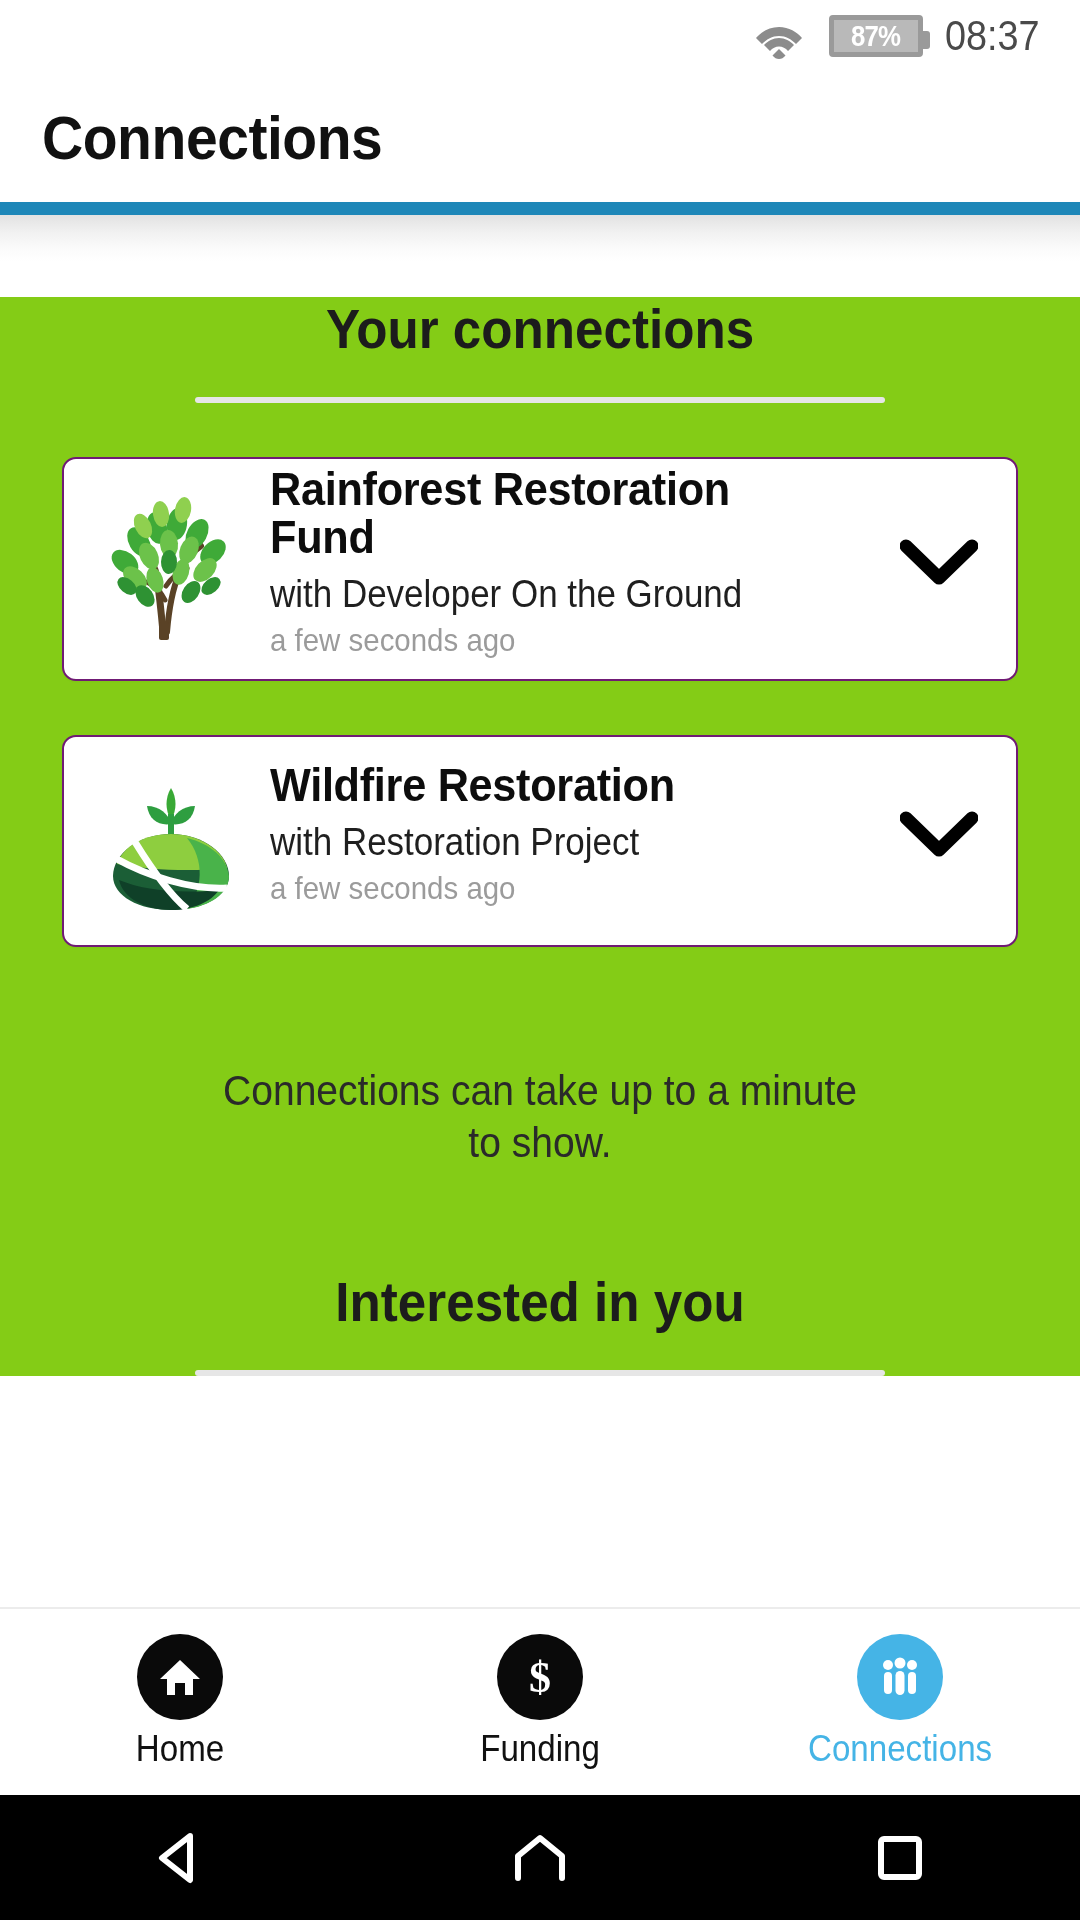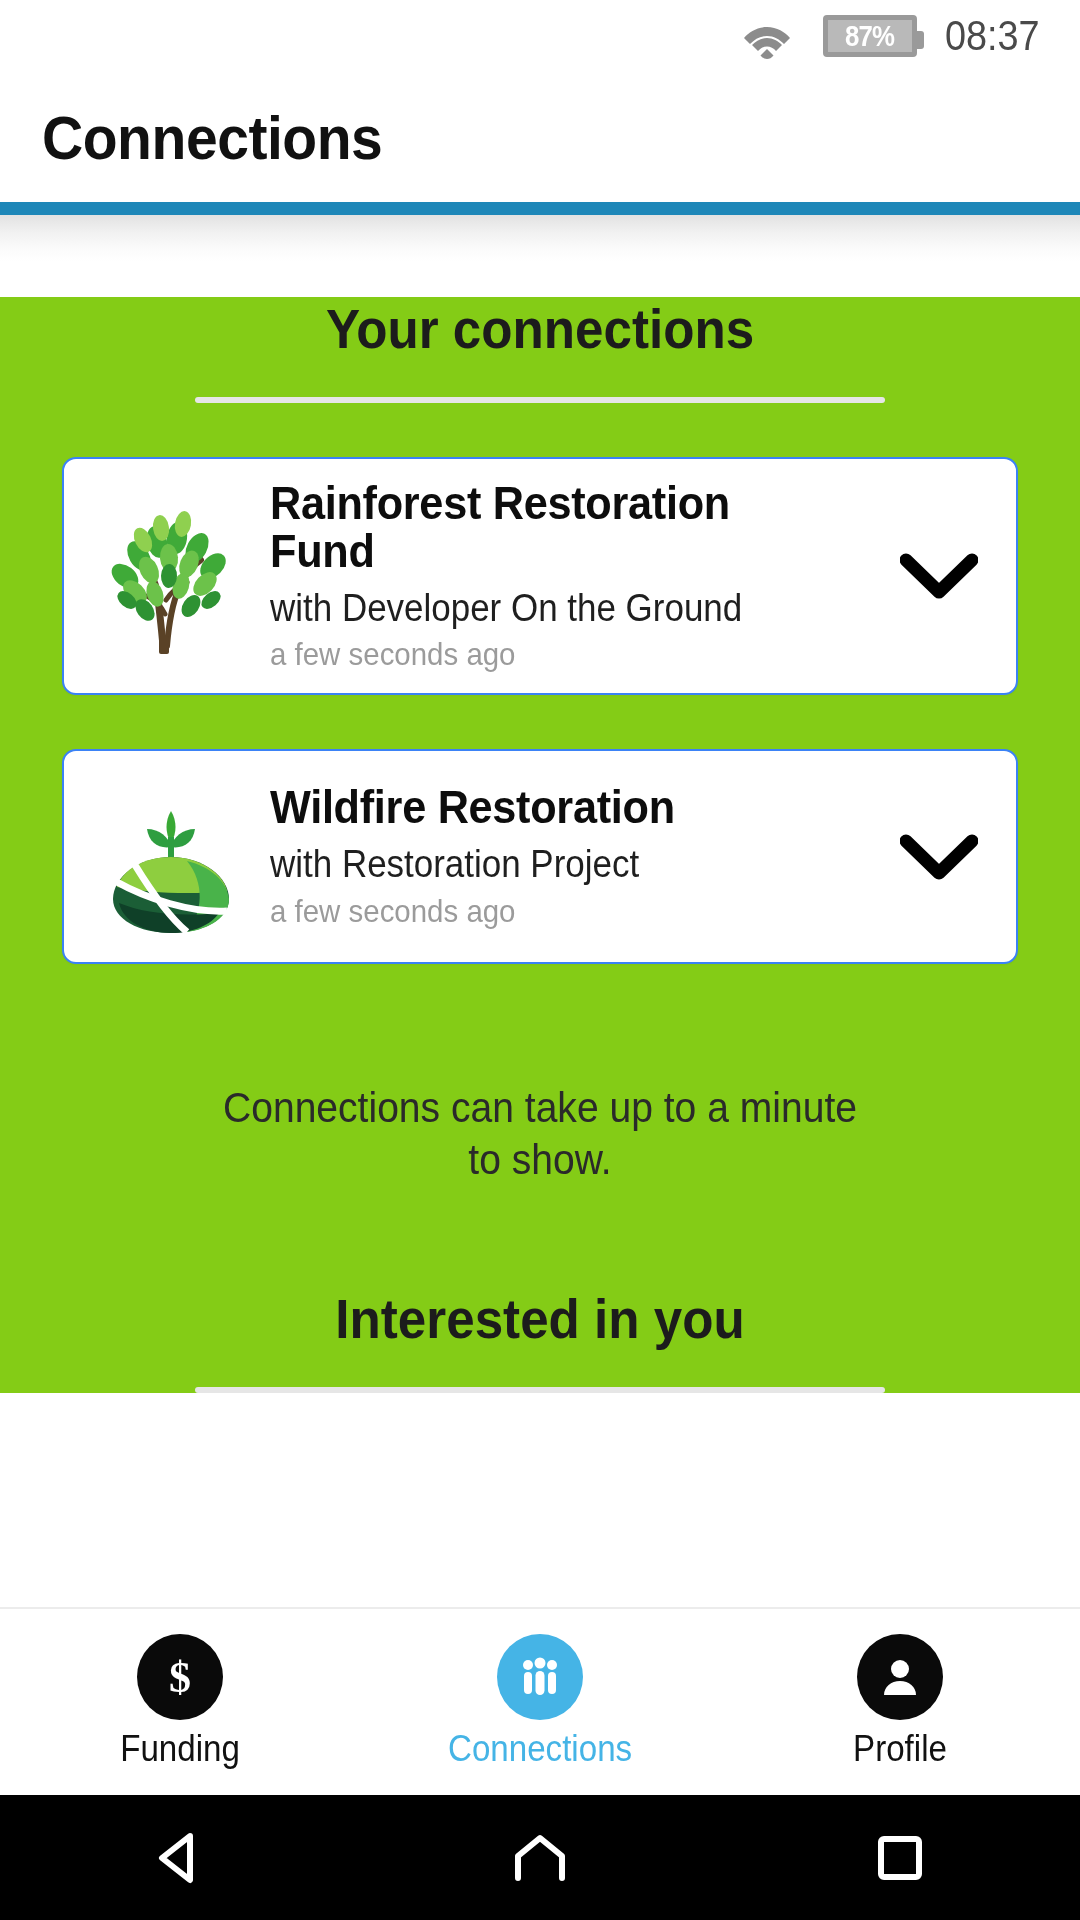--- a/index.html
+++ b/index.html
@@ -8,21 +8,21 @@
     font-family:"Liberation Sans", sans-serif;
     background:#ffffff;
     overflow:hidden;
     position:relative;
   }
 
   
   .statusbar{
     height:72px; width:100%;
     display:flex; align-items:center; justify-content:flex-end;
-    gap:28px; padding-right:30px; background:#ffffff;
+    gap:22px; padding-right:30px; background:#ffffff;
   }
   .wifi-icon{ width:56px; height:46px; position:relative; }
   .wifi-icon svg{ display:block; }
   .battery{
     display:flex; align-items:center;
   }
   .batt-body{
     width:94px; height:42px;
     border:5px solid #9a9a9a; border-radius:4px;
     background:#b9b9b9;
@@ -72,24 +72,24 @@
     margin-top:36px;
   }
   .rule{
     height:6px; background:#e6e6e6; border-radius:3px;
     width:690px; margin:36px auto 0 auto;
   }
 
   
   .card{
     margin:54px 62px 0 62px;
-    border:2px solid #3b82f6; border-radius:14px;
+    border:2px solid #701a75; border-radius:14px;
     background:#ffffff;
     display:flex; align-items:center;
-    padding:21px 22px 20px 22px;
+    padding:7px 22px 20px 22px;
     min-height:212px;
     box-shadow:0 1px 2px rgba(0,0,0,0.03);
   }
   .card-logo{
     width:170px; min-width:170px; height:170px;
     display:flex; align-items:center; justify-content:center;
   }
   .card-body{ flex:1; padding-left:14px; padding-right:8px; }
   .card-title{
     font-size:46px; font-weight:bold; color:#0d0d0d; line-height:1.04;
@@ -269,20 +269,28 @@
   </div>
 
   <div class="note">Connections can take up to a minute to show.</div>
 
   <div class="section-head second">Interested in you</div>
   <div class="rule"></div>
 </div>
 
 <div class="tabbar">
 
+  <div class="tab">
+    <span class="tab-icon">
+      <svg width="52" height="52" viewBox="0 0 52 52">
+        <path d="M26 9 L46 28 L39 28 L39 44 L31 44 L31 32 L21 32 L21 44 L13 44 L13 28 L6 28 Z" fill="#ffffff"></path>
+      </svg>
+    </span>
+    <span class="tab-label">Home</span>
+  </div>
 
   <div class="tab">
     <span class="tab-icon">
       <svg width="52" height="52" viewBox="0 0 52 52">
         <text x="26" y="41" font-family="'Liberation Serif',serif" font-size="44" font-weight="bold" fill="#ffffff" text-anchor="middle">$</text>
       </svg>
     </span>
     <span class="tab-label">Funding</span>
   </div>
 
@@ -294,29 +302,20 @@
         <rect x="10" y="21" width="8" height="22" rx="4" fill="#ffffff"></rect>
         <circle cx="26" cy="12" r="5.5" fill="#ffffff"></circle>
         <rect x="21.5" y="20" width="9" height="24" rx="4.5" fill="#ffffff"></rect>
         <circle cx="38" cy="14" r="5" fill="#ffffff"></circle>
         <rect x="34" y="21" width="8" height="22" rx="4" fill="#ffffff"></rect>
       </svg>
     </span>
     <span class="tab-label active">Connections</span>
   </div>
 
-  <div class="tab">
-    <span class="tab-icon">
-      <svg width="52" height="52" viewBox="0 0 52 52">
-        <circle cx="26" cy="18" r="9" fill="#ffffff"></circle>
-        <path d="M26 30 C35 30 42 36 42 44 L10 44 C10 36 17 30 26 30 Z" fill="#ffffff"></path>
-      </svg>
-    </span>
-    <span class="tab-label">Profile</span>
-  </div>
 </div>
 
 <div class="sysnav">
   <div class="sysnav-btn">
     <svg width="52" height="56" viewBox="0 0 52 56">
       <path d="M36 6 L8 28 L36 50 Z" fill="none" stroke="#ffffff" stroke-width="6" stroke-linejoin="round"></path>
     </svg>
   </div>
   <div class="sysnav-btn">
     <svg width="64" height="56" viewBox="0 0 64 56">

